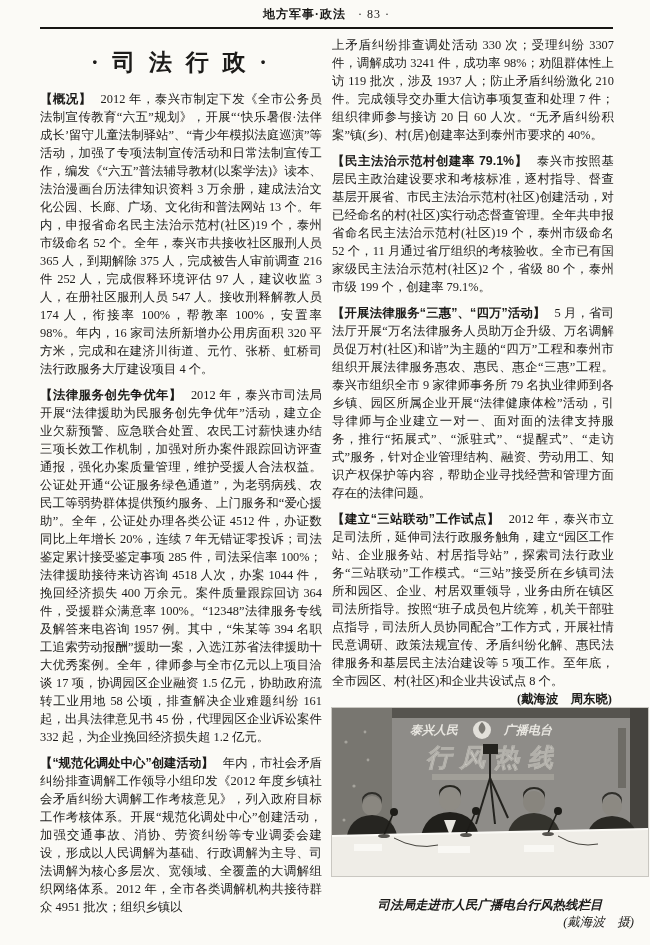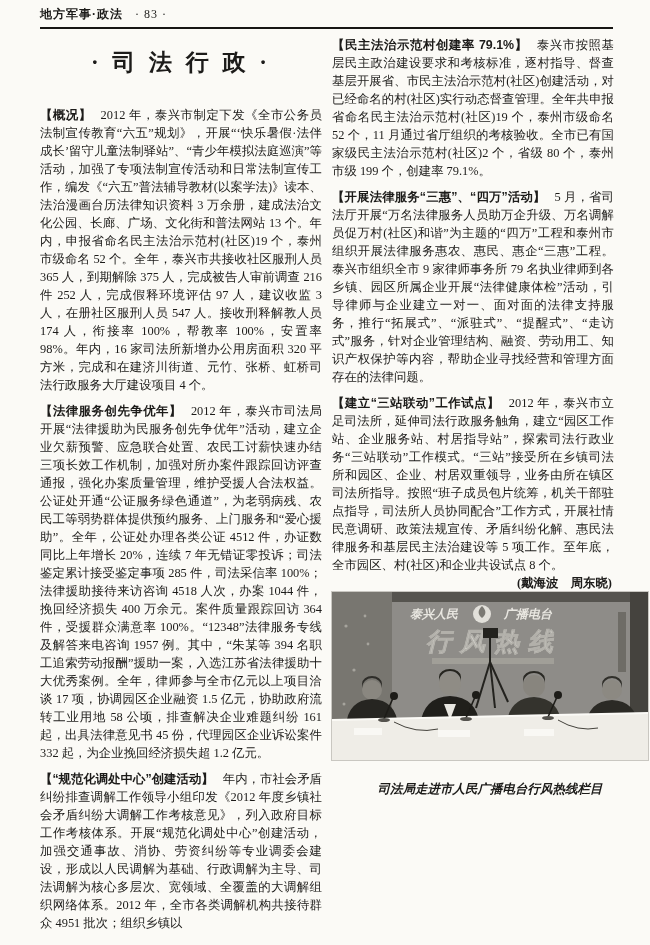--- a/index.html
+++ b/index.html
@@ -8,37 +8,37 @@
     background:#fbfaf6;
     font-family:"Liberation Serif","DejaVu Serif",serif;
     color:#1c1b19;
     overflow:hidden;
   }
   .page{position:relative;width:650px;height:945px;overflow:hidden;}
 
   
   .running-head{
     position:absolute;top:6px;left:40px;width:573px;
-    text-align:left;font-size:12px;letter-spacing:1px;
+    text-align:center;font-size:12px;letter-spacing:1px;
     white-space:nowrap;
   }
   .running-head .sec{font-family:"Liberation Sans","DejaVu Sans",sans-serif;font-weight:700;}
   .running-head .pg{margin-left:8px;}
   .head-rule{
     position:absolute;top:27px;left:40px;width:573px;height:2px;
     background:#161513;
   }
 
   
   .col{position:absolute;top:36px;width:282px;font-size:12.4px;line-height:18px;}
   .col-left{left:40px;}
   .col-right{left:332px;}
 
   .section-title{
-    margin:12px 0 28px 0;
+    margin:12px 0 12px 0;
     text-align:center;
     font-size:23px;font-weight:600;letter-spacing:4px;
     line-height:30px;
   }
 
   .entry{
     margin:0 0 8px 0;
     text-align:justify;
     text-justify:inter-ideograph;
   }
@@ -93,20 +93,23 @@
       <span class="head">【法律服务创先争优年】</span><span>2012 年，泰兴市司法局开展“法律援助为民服务创先争优年”活动，建立企业欠薪预警、应急联合处置、农民工讨薪快速办结三项长效工作机制，加强对所办案件跟踪回访评查通报，强化办案质量管理，维护受援人合法权益。公证处开通“公证服务绿色通道”，为老弱病残、农民工等弱势群体提供预约服务、上门服务和“爱心援助”。全年，公证处办理各类公证 4512 件，办证数同比上年增长 20%，连续 7 年无错证零投诉；司法鉴定累计接受鉴定事项 285 件，司法采信率 100%；法律援助接待来访咨询 4518 人次，办案 1044 件，挽回经济损失 400 万余元。案件质量跟踪回访 364 件，受援群众满意率 100%。“12348”法律服务专线及解答来电咨询 1957 例。其中，“朱某等 394 名职工追索劳动报酬”援助一案，入选江苏省法律援助十大优秀案例。全年，律师参与全市亿元以上项目洽谈 17 项，协调园区企业融资 1.5 亿元，协助政府流转工业用地 58 公顷，排查解决企业难题纠纷 161 起，出具法律意见书 45 份，代理园区企业诉讼案件 332 起，为企业挽回经济损失超 1.2 亿元。</span>
     </p>
 
     <p class="entry">
       <span class="head">【“规范化调处中心”创建活动】</span><span>年内，市社会矛盾纠纷排查调解工作领导小组印发《2012 年度乡镇社会矛盾纠纷大调解工作考核意见》，列入政府目标工作考核体系。开展“规范化调处中心”创建活动，加强交通事故、消协、劳资纠纷等专业调委会建设，形成以人民调解为基础、行政调解为主导、司法调解为核心多层次、宽领域、全覆盖的大调解组织网络体系。2012 年，全市各类调解机构共接待群众 4951 批次；组织乡镇以</span>
     </p>
   </div>
 
   <div class="col col-right">
 
+    <p class="entry cont">
+      <span>上矛盾纠纷排查调处活动 330 次；受理纠纷 3307 件，调解成功 3241 件，成功率 98%；劝阻群体性上访 119 批次，涉及 1937 人；防止矛盾纠纷激化 210 件。完成领导交办重大信访事项复查和处理 7 件；组织律师参与接访 20 日 60 人次。“无矛盾纠纷积案”镇(乡)、村(居)创建率达到泰州市要求的 40%。</span>
+    </p>
 
     <p class="entry">
       <span class="head">【民主法治示范村创建率 79.1%】</span><span>泰兴市按照基层民主政治建设要求和考核标准，逐村指导、督查基层开展省、市民主法治示范村(社区)创建活动，对已经命名的村(社区)实行动态督查管理。全年共申报省命名民主法治示范村(社区)19 个，泰州市级命名 52 个，11 月通过省厅组织的考核验收。全市已有国家级民主法治示范村(社区)2 个，省级 80 个，泰州市级 199 个，创建率 79.1%。</span>
     </p>
 
     <p class="entry">
       <span class="head">【开展法律服务“三惠”、“四万”活动】</span><span>5 月，省司法厅开展“万名法律服务人员助万企升级、万名调解员促万村(社区)和谐”为主题的“四万”工程和泰州市组织开展法律服务惠农、惠民、惠企“三惠”工程。泰兴市组织全市 9 家律师事务所 79 名执业律师到各乡镇、园区所属企业开展“法律健康体检”活动，引导律师与企业建立一对一、面对面的法律支持服务，推行“拓展式”、“派驻式”、“提醒式”、“走访式”服务，针对企业管理结构、融资、劳动用工、知识产权保护等内容，帮助企业寻找经营和管理方面存在的法律问题。</span>
     </p>
 
     <p class="entry">
@@ -195,16 +198,17 @@
         <g>
           <rect x="22" y="136" width="28" height="7" fill="#f9f8f4"></rect>
           <rect x="106" y="138" width="32" height="7" fill="#f9f8f4"></rect>
           <rect x="192" y="137" width="30" height="7" fill="#f9f8f4"></rect>
           <path d="M62,130 q22,12 44,7" stroke="#44423c" stroke-width="1" fill="none"></path>
           <path d="M226,128 q20,12 40,8" stroke="#44423c" stroke-width="1" fill="none"></path>
         </g>
       </svg>
 
       <div class="photo-caption">司法局走进市人民广播电台行风热线栏目</div>
+      <div class="photo-credit">(戴海波　摄)</div>
     </div>
 
   </div>
 </div>
 
 </body></html>

